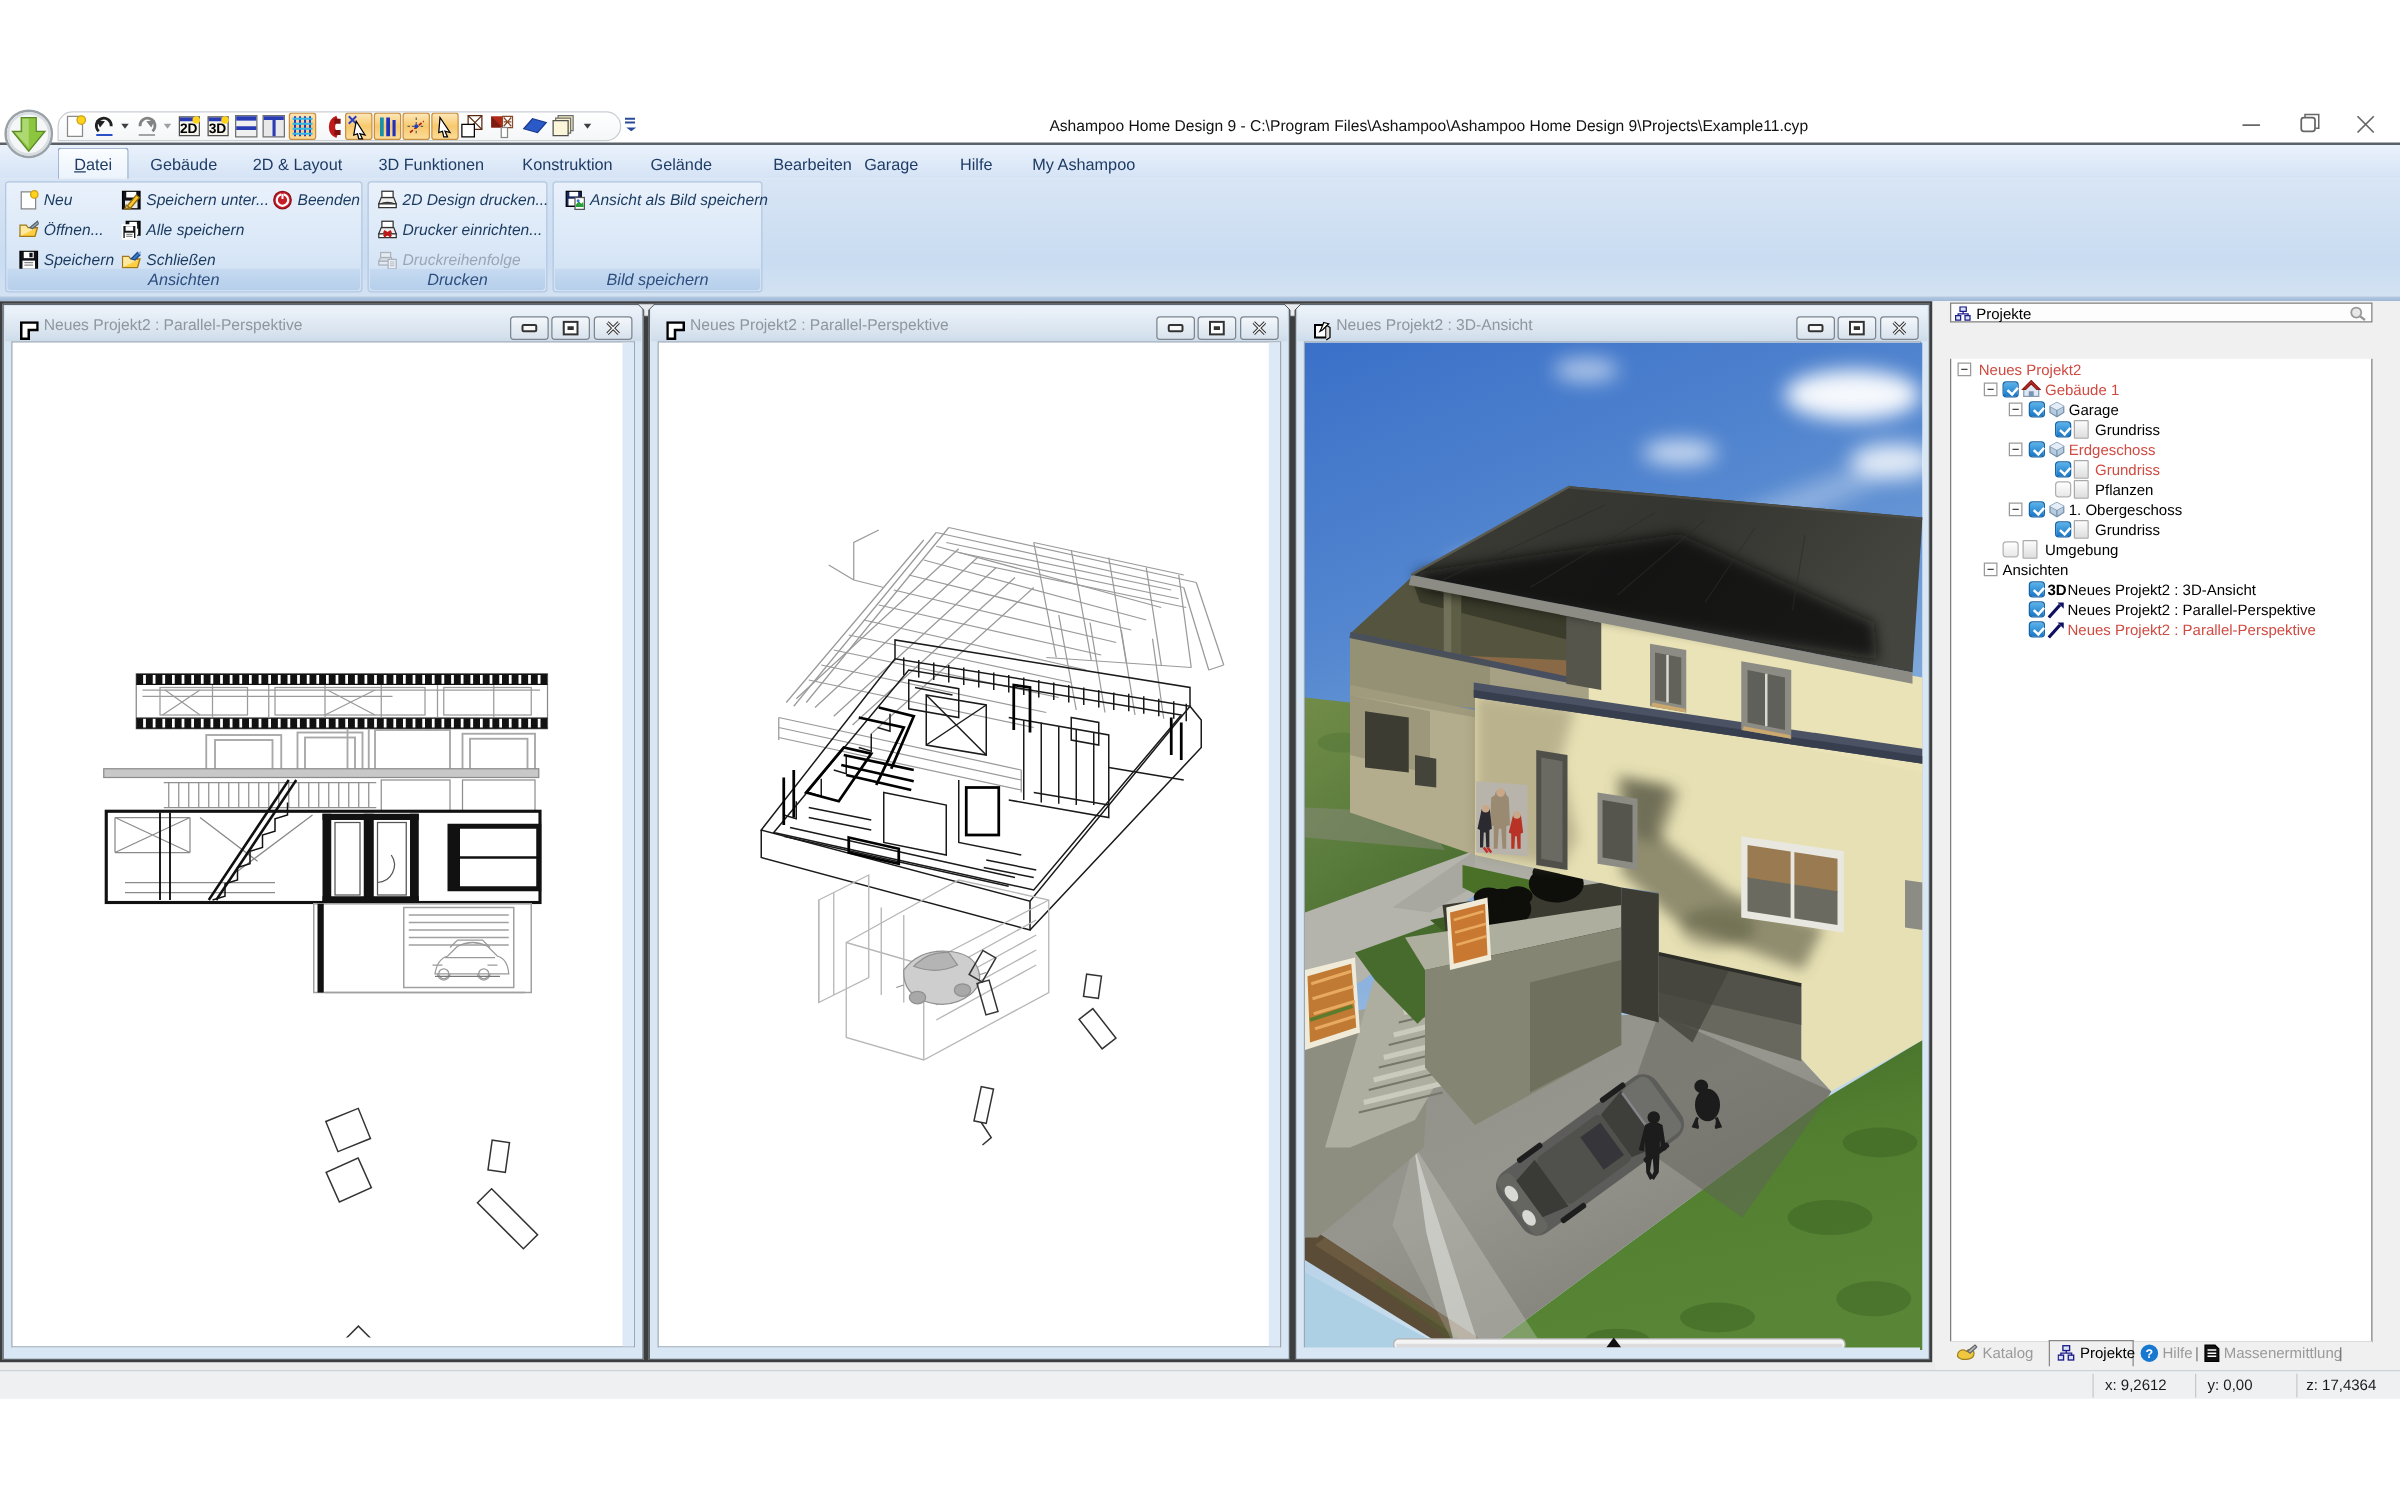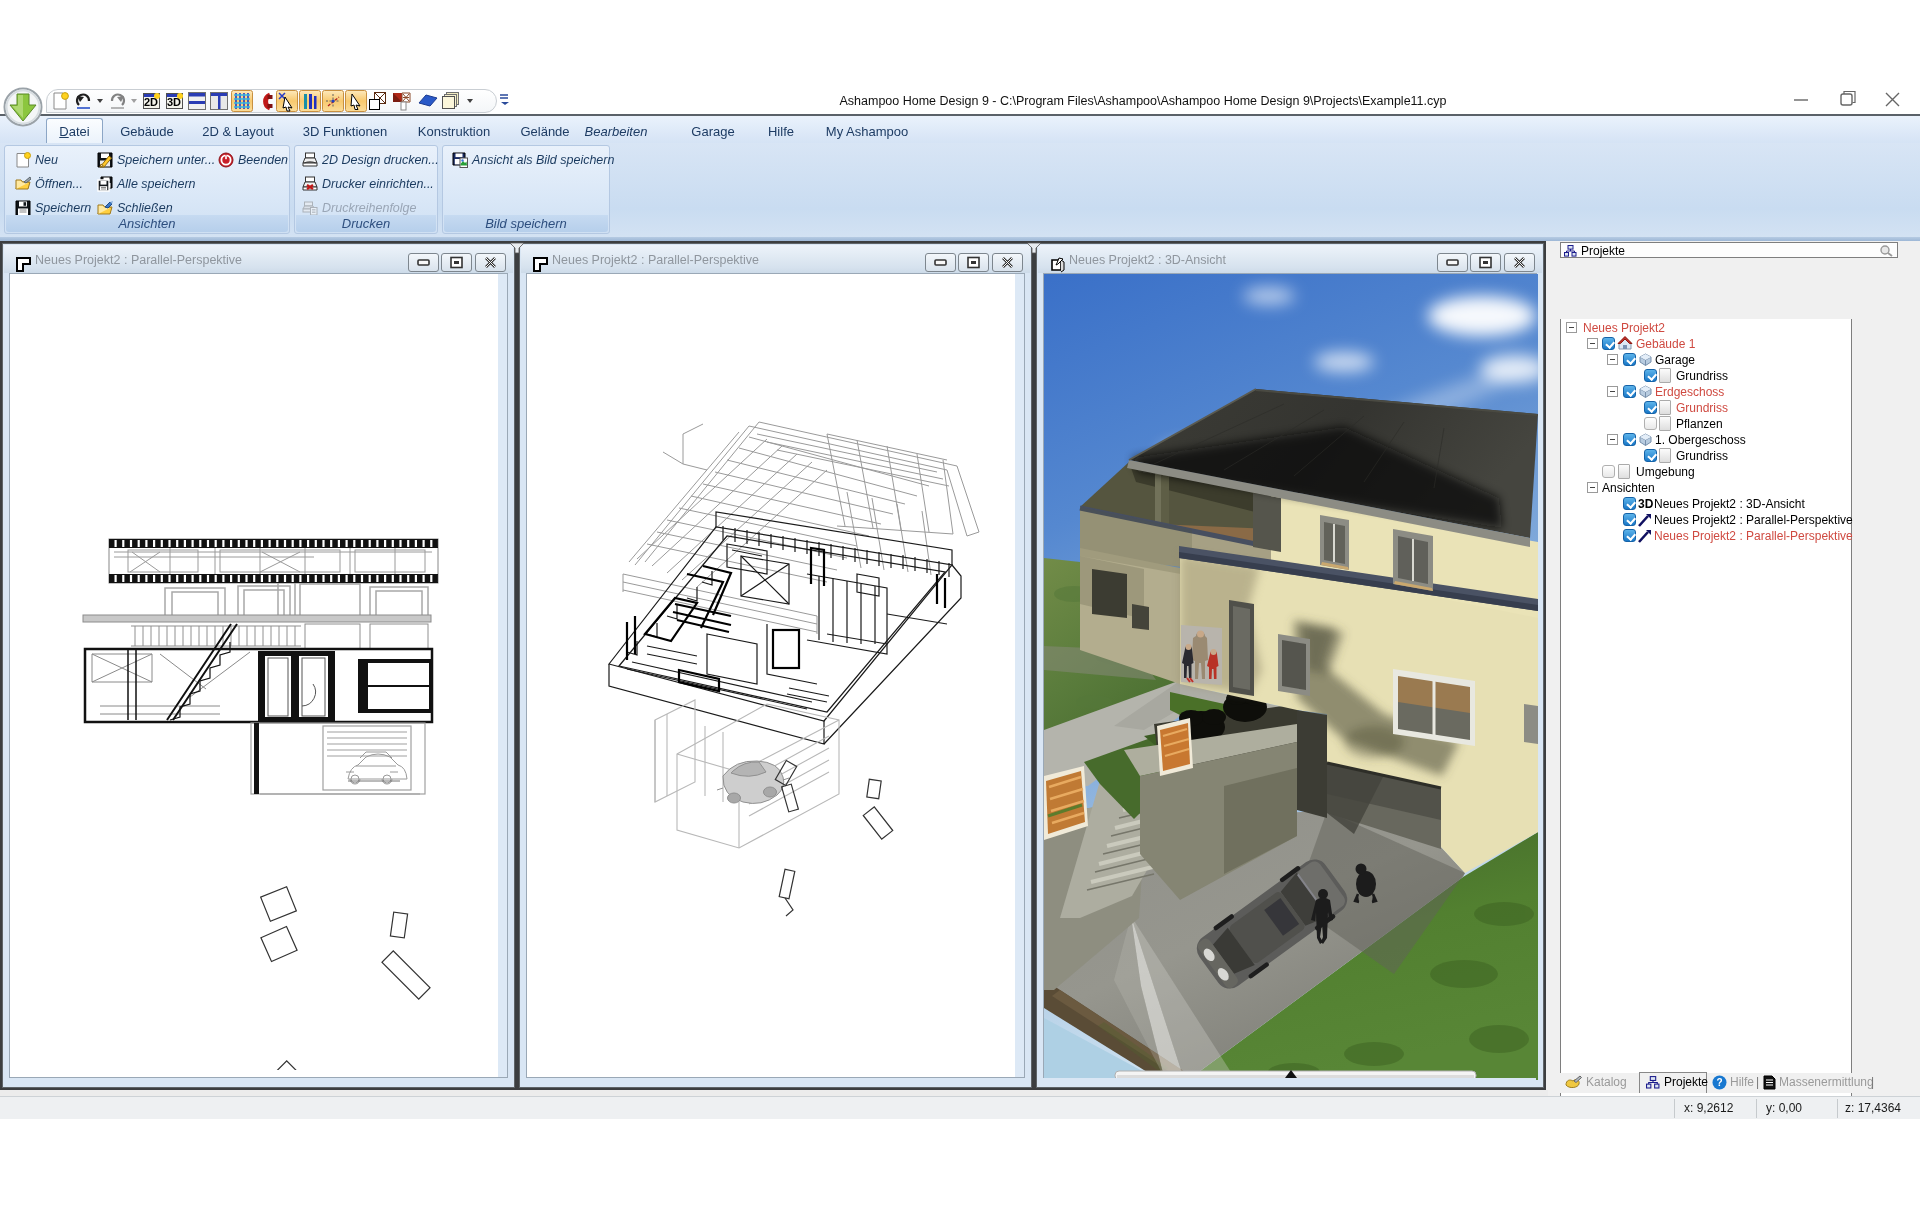--- a/index.html
+++ b/index.html
@@ -31,21 +31,21 @@
   .wtitle .wic { position:absolute; left:12px; top:12px; }
   .wtitle .wtx { position:absolute; left:31px; top:8px; font-size:12.5px; color:#8f969e; }
   .wbtn { position:absolute; top:8px; width:31px; height:19px; background:linear-gradient(#f3f7fb,#d8e2ec); border:1px solid #7d868e; border-radius:3px; }
   .wcontent { position:absolute; left:6px; top:29px; right:6px; bottom:9px; background:#fff; border:1px solid #9aa8b6; }
   .hscroll { position:absolute; left:7px; bottom:2px; right:7px; height:7px; background:#d9e6f4; }
   .vscroll { position:absolute; right:7px; top:30px; bottom:10px; width:9px; background:#dde9f6; }
   
   #rightpanel { position:absolute; left:1546px; top:241px; width:374px; height:855px; background:#f0f0f0; }
   #projhead { position:absolute; left:14px; top:1px; width:338px; height:16px; background:#fdfdfd; border:1px solid #7e7e7e; font-size:12px; color:#000; }
   #projtools { position:absolute; left:14px; top:17px; width:338px; height:29px; background:linear-gradient(#e8f3fe,#b9d5f2); border-left:1px solid #7e7e7e; border-right:1px solid #7e7e7e; }
-  #projtree { position:absolute; left:14px; top:46px; width:292px; height:787px; background:#fff; border:1px solid #7e7e7e; border-top:none;margin-top:32px; }
+  #projtree { position:absolute; left:14px; top:46px; width:338px; height:787px; background:#fff; border:1px solid #7e7e7e; border-top:none; }
   .trow { position:absolute; height:16px; font-size:12px; line-height:16px; white-space:nowrap; color:#000; }
   .trow.red { color:#cf4a41; }
   .exp { position:absolute; width:11px; height:11px; top:2px; background:#fff; border:1px solid #9a9a9a; }
   .exp:before { content:""; position:absolute; left:2px; top:4px; width:5px; height:1px; background:#444; }
   .cb { position:absolute; top:1px; width:13px; height:13px; border-radius:3px; background:linear-gradient(#5cb3ea,#1978c8); border:1px solid #1563a8; }
   .cb:after { content:""; position:absolute; left:2.5px; top:2.5px; width:6px; height:3.5px; border-left:2px solid #fff; border-bottom:2px solid #fff; transform:rotate(-48deg); }
   .cb.un { background:linear-gradient(#ffffff,#e8e8e8); border:1px solid #b0b0b0; }
   .cb.un:after { display:none; }
   .pageic { position:absolute; top:0; width:12px; height:15px; background:linear-gradient(#fcfcfc,#dedede); border:1px solid #aaa; border-radius:1px; }
   
@@ -191,21 +191,21 @@
     <path d="M100 3 l13 13 M113 3 l-13 13" stroke="#666" stroke-width="1.4"></path>
   </svg>
   <div id="tabrow">
     <div id="tabsel"></div>
     <div class="rtab" style="left:46px;width:57px;"><u>D</u>atei</div>
     <div class="rtab" style="left:112px;width:70px;">Gebäude</div>
     <div class="rtab" style="left:193px;width:90px;text-align:center;">2D &amp; Layout</div>
     <div class="rtab" style="left:295px;width:100px;">3D Funktionen</div>
     <div class="rtab" style="left:407px;width:94px;">Konstruktion</div>
     <div class="rtab" style="left:511px;width:68px;">Gelände</div>
-    <div class="rtab" style="left:575px;width:82px;font-style:italic;">Bearbeiten</div>
+    <div class="rtab" style="left:609px;width:82px;">Bearbeiten</div>
     <div class="rtab" style="left:679px;width:68px;">Garage</div>
     <div class="rtab" style="left:757px;width:48px;">Hilfe</div>
     <div class="rtab" style="left:815px;width:104px;">My Ashampoo</div>
   </div>
   <div id="ribbon">
     <div class="rgroup" style="left:4px;width:286px;">
       <div class="ritem" style="left:10px;top:5px;width:120px;">
           <svg class="ic" viewBox="0 0 16 16">
             <path d="M2 1.5 h8 l3.5 3.5 v10 h-11.5 z" fill="#fff" stroke="#888"></path>
             <circle cx="12.5" cy="3.5" r="3" fill="#ffd21e" stroke="#c8a012"></circle>

